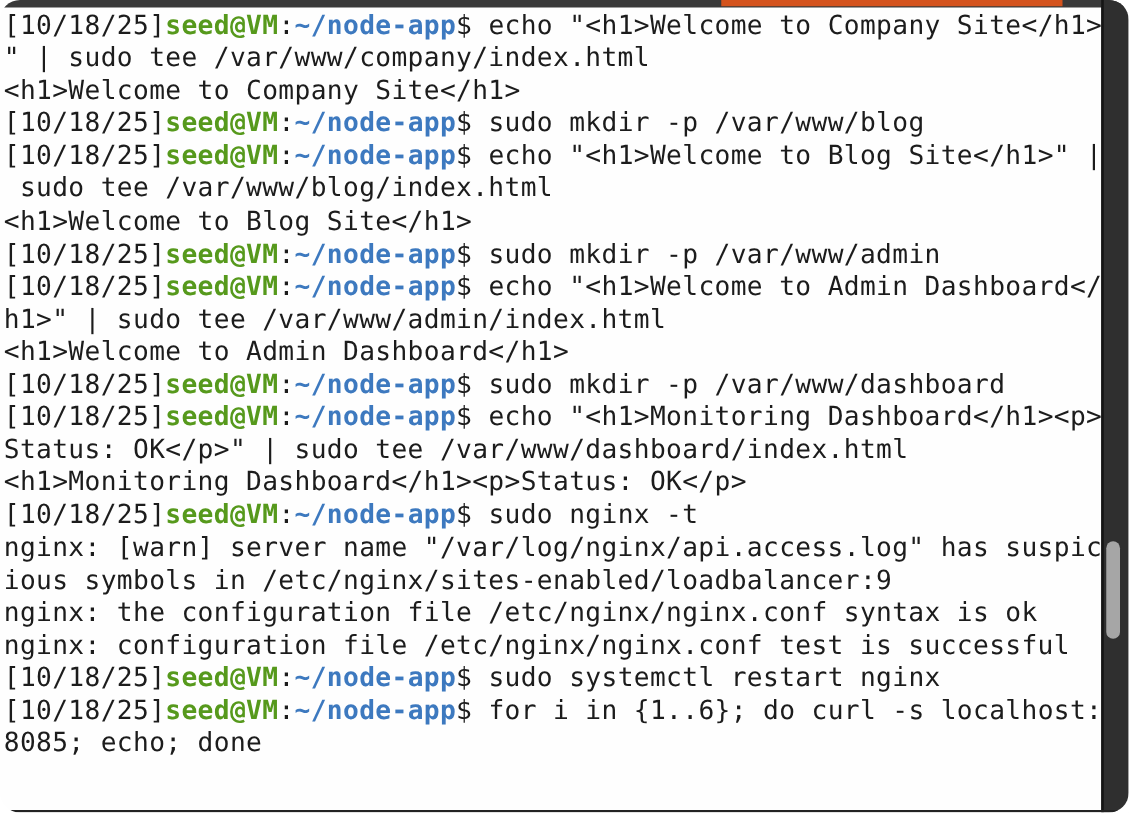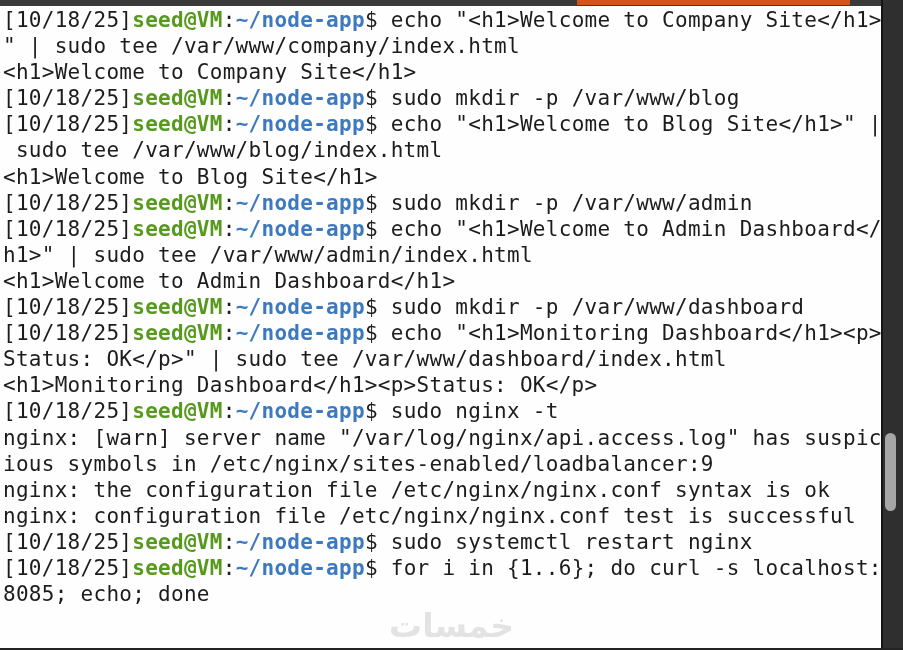--- a/index.html
+++ b/index.html
@@ -1,18 +1,19 @@
 <!DOCTYPE html>
 <html style="--background: #fefefe; --foreground: #1c1c1c; --prompt-user: #56991c; --prompt-path: #3d79bf; --topbar: #3a3a3a; --progress: #d4531d; --scrollbar-track: #2f2f2f; --scrollbar-thumb: #a6a6a6; --watermark: #e3e3e3;"><head>
 <meta charset="utf-8">
 <style>
   html,body{margin:0;padding:0;background:#fff;}
   .window{
     position:relative;width:903px;height:650px;overflow:hidden;
     background:var(--background,#fefefe);
+    border-radius:16px;
   }
   .topbar{
     position:absolute;top:0;left:0;width:100%;height:6px;
     background:var(--topbar,#3a3a3a);
   }
   .progress{
     position:absolute;left:577px;top:0;width:273px;height:5px;
     background:var(--progress,#d4531d);
   }
   .screen{
@@ -46,20 +47,19 @@
 </head>
 <body>
 
 <div class="window">
   <div class="topbar">
     <div class="progress"></div>
   </div>
 
   <div class="screen" id="term"><div class="line"><span class="seg-fg">[10/18/25]</span><span class="seg-green">seed@VM</span><span class="seg-fg">:</span><span class="seg-blue">~/node-app</span><span class="seg-fg">$ echo "&lt;h1&gt;Welcome to Company Site&lt;/h1&gt;</span></div><div class="line"><span class="seg-fg">" | sudo tee /var/www/company/index.html</span></div><div class="line"><span class="seg-fg">&lt;h1&gt;Welcome to Company Site&lt;/h1&gt;</span></div><div class="line"><span class="seg-fg">[10/18/25]</span><span class="seg-green">seed@VM</span><span class="seg-fg">:</span><span class="seg-blue">~/node-app</span><span class="seg-fg">$ sudo mkdir -p /var/www/blog</span></div><div class="line"><span class="seg-fg">[10/18/25]</span><span class="seg-green">seed@VM</span><span class="seg-fg">:</span><span class="seg-blue">~/node-app</span><span class="seg-fg">$ echo "&lt;h1&gt;Welcome to Blog Site&lt;/h1&gt;" |</span></div><div class="line"><span class="seg-fg"> sudo tee /var/www/blog/index.html</span></div><div class="line"><span class="seg-fg">&lt;h1&gt;Welcome to Blog Site&lt;/h1&gt;</span></div><div class="line"><span class="seg-fg">[10/18/25]</span><span class="seg-green">seed@VM</span><span class="seg-fg">:</span><span class="seg-blue">~/node-app</span><span class="seg-fg">$ sudo mkdir -p /var/www/admin</span></div><div class="line"><span class="seg-fg">[10/18/25]</span><span class="seg-green">seed@VM</span><span class="seg-fg">:</span><span class="seg-blue">~/node-app</span><span class="seg-fg">$ echo "&lt;h1&gt;Welcome to Admin Dashboard&lt;/</span></div><div class="line"><span class="seg-fg">h1&gt;" | sudo tee /var/www/admin/index.html</span></div><div class="line"><span class="seg-fg">&lt;h1&gt;Welcome to Admin Dashboard&lt;/h1&gt;</span></div><div class="line"><span class="seg-fg">[10/18/25]</span><span class="seg-green">seed@VM</span><span class="seg-fg">:</span><span class="seg-blue">~/node-app</span><span class="seg-fg">$ sudo mkdir -p /var/www/dashboard</span></div><div class="line"><span class="seg-fg">[10/18/25]</span><span class="seg-green">seed@VM</span><span class="seg-fg">:</span><span class="seg-blue">~/node-app</span><span class="seg-fg">$ echo "&lt;h1&gt;Monitoring Dashboard&lt;/h1&gt;&lt;p&gt;</span></div><div class="line"><span class="seg-fg">Status: OK&lt;/p&gt;" | sudo tee /var/www/dashboard/index.html</span></div><div class="line"><span class="seg-fg">&lt;h1&gt;Monitoring Dashboard&lt;/h1&gt;&lt;p&gt;Status: OK&lt;/p&gt;</span></div><div class="line"><span class="seg-fg">[10/18/25]</span><span class="seg-green">seed@VM</span><span class="seg-fg">:</span><span class="seg-blue">~/node-app</span><span class="seg-fg">$ sudo nginx -t</span></div><div class="line"><span class="seg-fg">nginx: [warn] server name "/var/log/nginx/api.access.log" has suspic</span></div><div class="line"><span class="seg-fg">ious symbols in /etc/nginx/sites-enabled/loadbalancer:9</span></div><div class="line"><span class="seg-fg">nginx: the configuration file /etc/nginx/nginx.conf syntax is ok</span></div><div class="line"><span class="seg-fg">nginx: configuration file /etc/nginx/nginx.conf test is successful</span></div><div class="line"><span class="seg-fg">[10/18/25]</span><span class="seg-green">seed@VM</span><span class="seg-fg">:</span><span class="seg-blue">~/node-app</span><span class="seg-fg">$ sudo systemctl restart nginx</span></div><div class="line"><span class="seg-fg">[10/18/25]</span><span class="seg-green">seed@VM</span><span class="seg-fg">:</span><span class="seg-blue">~/node-app</span><span class="seg-fg">$ for i in {1..6}; do curl -s localhost:</span></div><div class="line"><span class="seg-fg">8085; echo; done</span></div></div>
 
-  <div class="watermark">خمسات</div>
 
   <div class="scrollbar">
     <div class="thumb"></div>
   </div>
 
   <div class="bottombar"></div>
 </div>
 
 </body></html>

